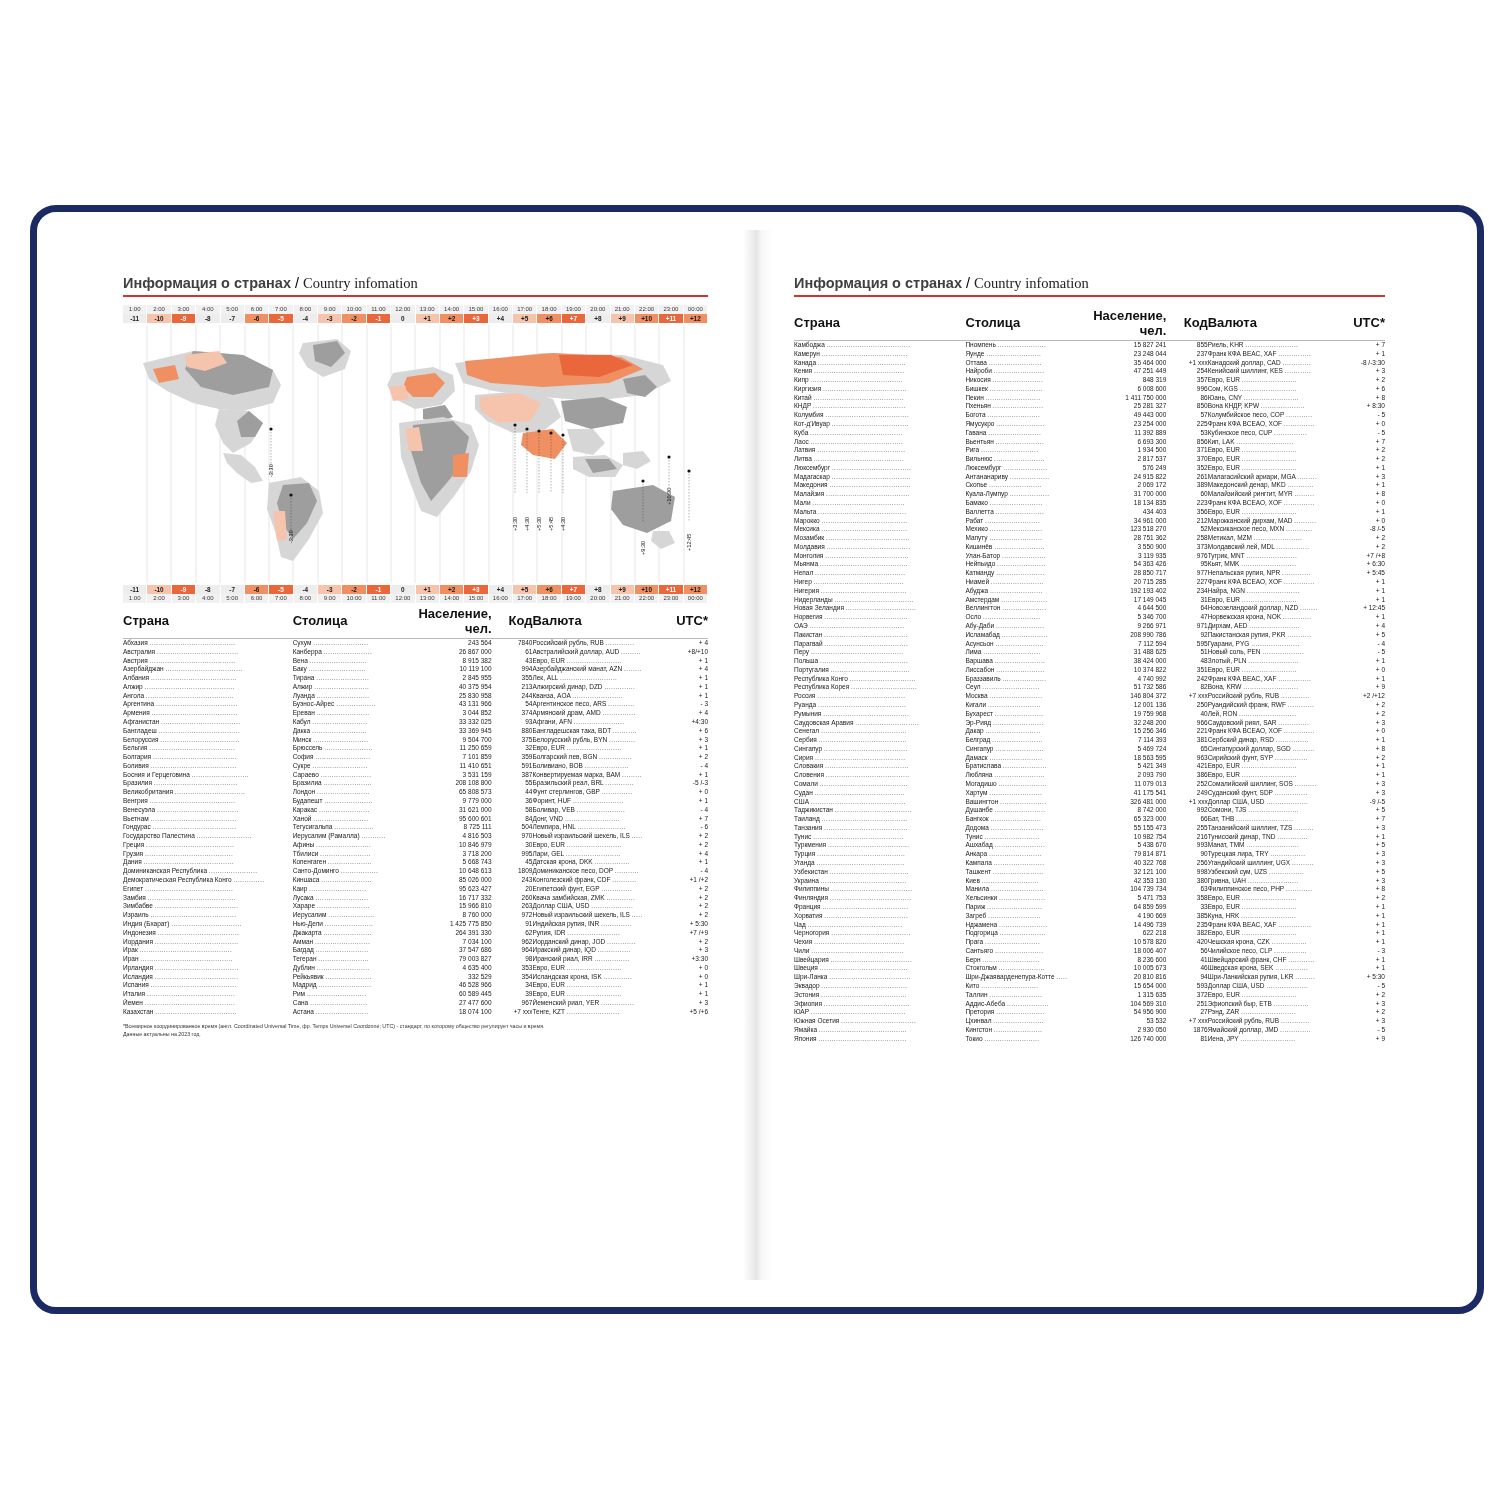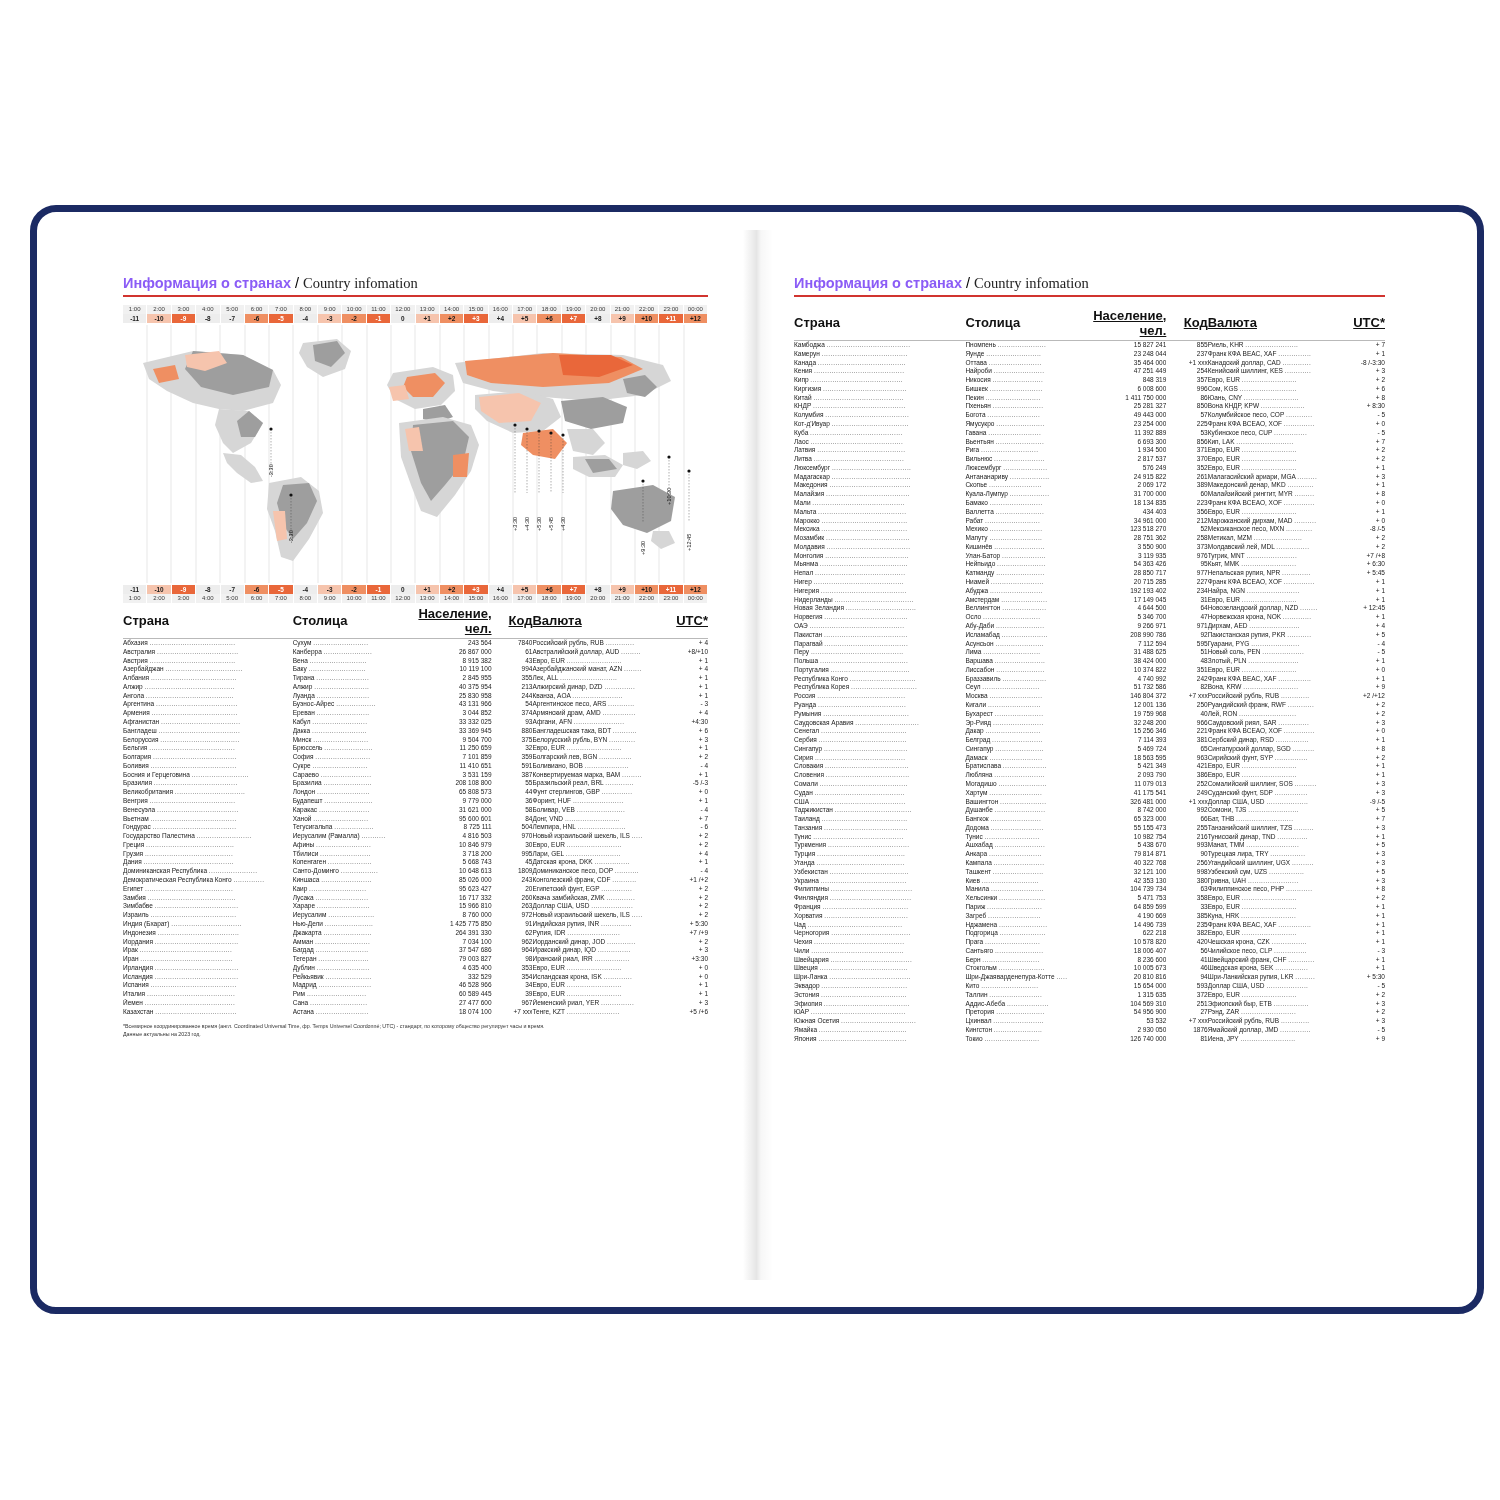--- a/index.html
+++ b/index.html
@@ -20,21 +20,21 @@
   .page.right{padding:45px 40px 20px 44px;}
   
   .gutter{
     position:absolute;left:668px;top:0;width:30px;height:1050px;
     background:linear-gradient(to right,rgba(0,0,0,0.0),rgba(0,0,0,0.10) 45%,rgba(0,0,0,0.03) 60%,rgba(0,0,0,0.0));
     pointer-events:none;
   }
 
   
   .hdr{font-size:14.5px;margin:0 0 3px 0;white-space:nowrap;}
-  .hdr b{font-weight:bold;color:#8b5cf6;}
+  .hdr b{font-weight:bold;color:#404040;}
   .hdr .en{font-family:"Liberation Serif",serif;font-weight:normal;color:#222;margin-top:14px;}
   .hdr-rule{height:1.6px;background:#d1342f;margin:2px 0 8px 0;}
 
   
   .tz-strip{display:flex;width:100%;}
   .tz-strip .cell{
     flex:1 1 0;font-size:6.1px;text-align:center;line-height:9px;height:9px;
     border-right:1px solid #ffffff;color:#333;background:#e9e9e9;
     overflow:hidden;white-space:nowrap;
   }
@@ -48,32 +48,32 @@
   
   .map-box{position:relative;width:100%;height:258px;background:#ffffff;margin:2px 0 2px 0;overflow:hidden;}
   .map-box svg{display:block;}
 
   
   table.ct{width:100%;border-collapse:collapse;table-layout:fixed;}
   table.ct th{
     font-size:13px;font-weight:bold;text-align:left;padding:3px 0 2px 0;
     border-bottom:1px solid #b9b9b9;color:#111;
   }
-  table.ct th.num,table.ct th.utc{text-align:right;text-decoration:underline;}
+  table.ct th.num,table.ct th.utc{text-align:right;}
   table.ct td{font-size:6.5px;padding:0.35px 0;color:#1a1a1a;line-height:8.1px;white-space:nowrap;overflow:hidden;}
   td.country{width:29%;}
   td.capital{width:18%;}
   td.pop{width:16%;text-align:right;padding-right:4px;}
   td.code{width:7%;text-align:right;padding-right:5px;}
   td.cur{width:22%;}
   td.utc{width:8%;text-align:right;}
   .dots{color:#5a5a5a;letter-spacing:0.4px;}
   .foot{font-size:5.3px;color:#333;line-height:7.4px;margin-top:7px;}
   th.c-country{width:29%;}th.c-capital{width:18%;margin-top:47px;}th.c-pop{width:16%;}
-  th.c-code{width:7%;}th.c-cur{width:22%;text-decoration:underline;}th.c-utc{width:8%;}
+  th.c-code{width:7%;}th.c-cur{width:22%;}th.c-utc{width:8%;}
 </style>
 </head>
 <body>
 
 <div class="stage">
   <div class="cover"></div>
 
   <div class="page-wrap">
 
     <div class="page left">

